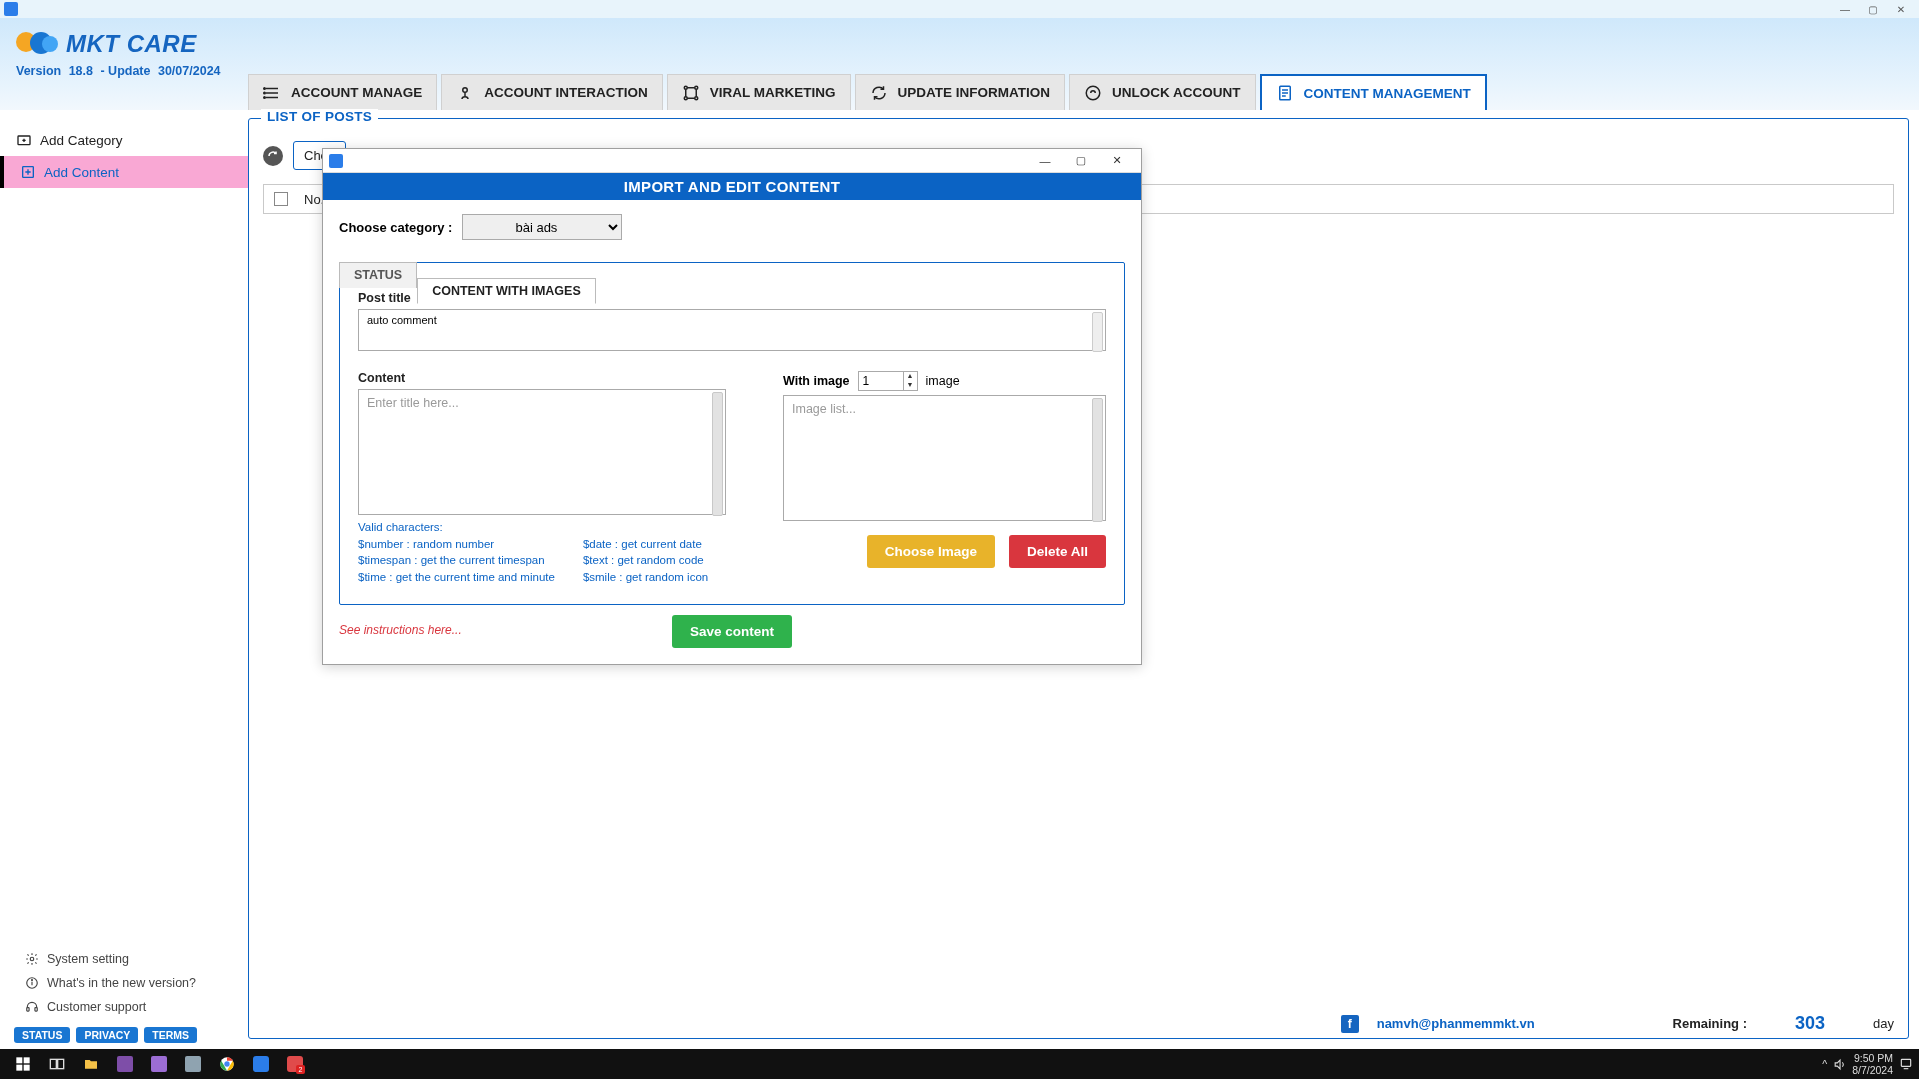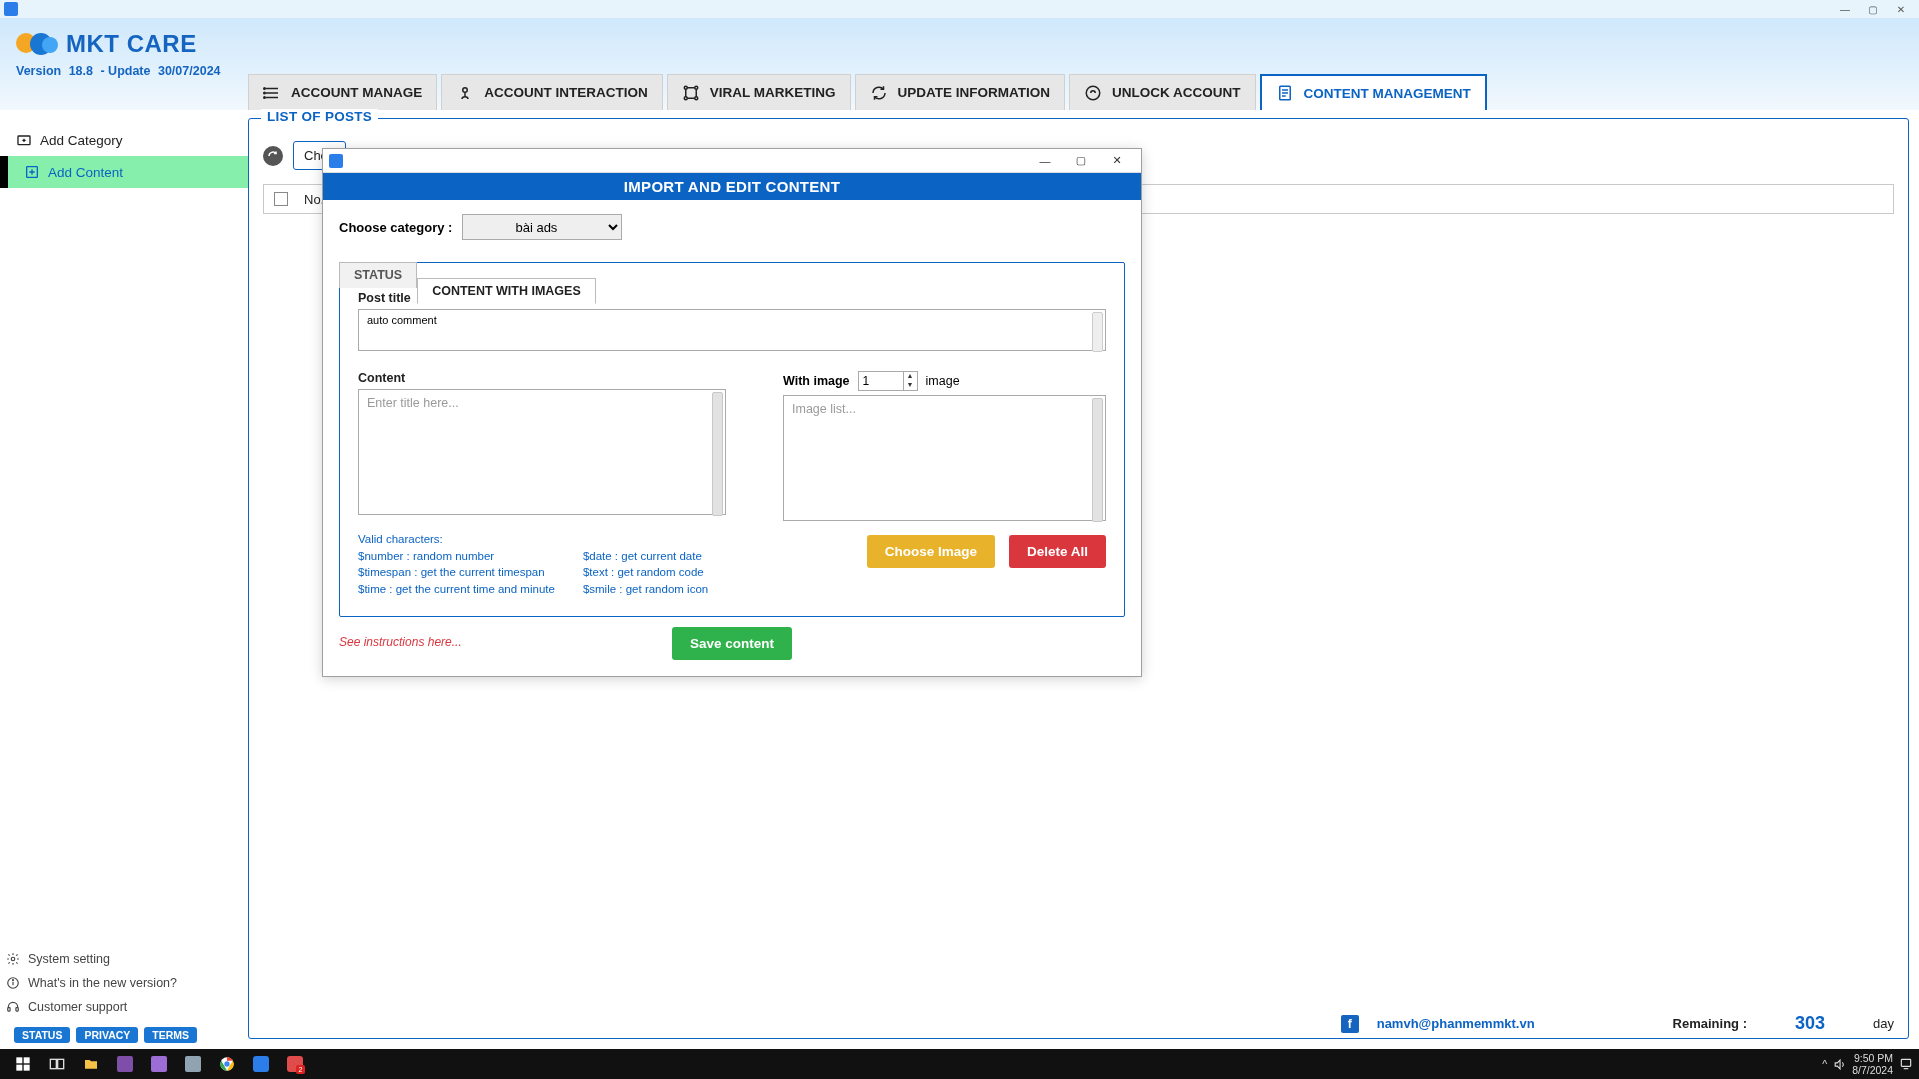--- a/index.html
+++ b/index.html
@@ -7,43 +7,43 @@
 
 
 .titlebar { height: 18px; background: #e8f4fb; display: flex; align-items: center; padding: 0 4px; }
 .titlebar .app-icon { width: 14px; height: 14px; background: #2b7de9; border-radius: 2px; }
 .titlebar .spacer { flex: 1; }
 .titlebar .winbtn { width: 28px; height: 16px; display: flex; align-items: center; justify-content: center; font-size: 10px; color: #555; }
 
 
 .header { height: 92px; background: linear-gradient(180deg,#cfe8fb 0%, #e6f3fd 70%, #f2f8fd 100%); position: relative; display: flex; align-items: flex-start; }
 .header .logo-area { width: 248px; padding: 12px 16px; }
-.header .logo-row { display: flex; align-items: center; gap: 6px; }
+.header .logo-row { display: flex; align-items: flex-start; gap: 6px; font-style: italic; }
 .header .logo-mark { width: 44px; height: 26px; position: relative; }
 .header .logo-mark .arc1 { position:absolute; width:20px; height:20px; border-radius:50%; background:#f5a623; left:0; top:2px;}
 .header .logo-mark .arc2 { position:absolute; width:22px; height:22px; border-radius:50%; background:#1976d2; left:14px; top:2px;}
 .header .logo-mark .arc3 { position:absolute; width:16px; height:16px; border-radius:50%; background:#42a5f5; left:26px; top:6px;}
 .header .logo-text { font-size: 24px; font-weight: 800; color: #1565c0; letter-spacing: 0.5px; }
 .header .version-row { font-size: 12.5px; color: #1565c0; margin-top: 6px; font-weight: 600; }
 .header .version-row span { margin-right: 4px; }
 
 .main-tabs { position: absolute; left: 248px; bottom: 0; right: 0; display: flex; gap: 4px; align-items: flex-end; height: 38px; }
 .main-tabs .mtab { background: #e7e7e7; border: 1px solid #d0d0d0; border-bottom: none; padding: 8px 14px; display: flex; align-items: center; gap: 10px; font-size: 13.5px; font-weight: 700; color: #222; height: 36px; }
 .main-tabs .mtab.active { background: #fff; color: #0b63c4; border: 2px solid #0b63c4; border-bottom: none; }
 .main-tabs .mtab .ticon { width: 18px; height: 18px; display:inline-flex; align-items:center; justify-content:center; }
 .main-tabs .mtab .ticon svg { width:18px; height:18px; }
 
 
 .body { display: flex; height: calc(100% - 18px - 92px - 30px); }
 .sidebar { width: 248px; border-right: none; padding-top: 14px; }
 .side-item { display: flex; align-items: center; gap: 8px; padding: 8px 16px; font-size: 13.5px; color: #222; }
-.side-item.active { background: #86efac; border-left: 8px solid #000000; color: #0b63c4; font-weight: 400; }
+.side-item.active { background: #f9a8d4; border-left: 4px solid #000000; color: #0b63c4; font-weight: 400; }
 .side-item .sicon { width: 16px; height: 16px; }
 
-.sidebar .bottom-links { position: absolute; bottom: 60px; left: 0; width: 248px; padding: 0 6px; }
+.sidebar .bottom-links { position: absolute; bottom: 60px; left: 7px; width: 248px; padding: 0 18px; }
 .sidebar .bottom-links .blink { display: flex; align-items: center; gap: 8px; font-size: 12.5px; color: #444; padding: 5px 0; }
 .sidebar .badges { position: absolute; bottom: 36px; left: 14px; display: flex; gap: 6px; }
 .sidebar .badges .badge { background: #1976d2; color: #fff; font-size: 10.5px; padding: 2px 8px; border-radius: 3px; font-weight: 600; }
 
 .content { flex: 1; padding: 0 6px 6px 0; position: relative; }
 .panel { border: 1px solid #0b63c4; border-radius: 3px; margin: 8px 4px 0 0; height: calc(100% - 12px); position: relative; }
 .panel-title { position: absolute; top: -10px; left: 12px; background: #fff; padding: 0 6px; color: #0b63c4; font-weight: 800; font-size: 13.5px; letter-spacing: 0.3px; }
 
 .panel-inner { padding: 22px 14px 10px 14px; }
 .panel-inner .toprow { display: flex; align-items: center; gap: 10px; }
@@ -90,21 +90,21 @@
 .modal .ta-wrap { position:relative; }
 .modal .ta::placeholder { color:#9a9a9a; }
 
 .modal .withimg { display:flex; align-items:center; gap:8px; font-size:12.5px; font-weight:700; margin-bottom:4px; }
 .modal .spin { display:flex; align-items:center; }
 .modal .spin input { width:46px; height:20px; border:1px solid #aaa; font-size:12px; padding:1px 4px; }
 .modal .spin .updown { width:14px; height:20px; border:1px solid #aaa; border-left:none; display:flex; flex-direction:column; }
 .modal .spin .updown div { flex:1; font-size:7px; text-align:center; line-height:8px; color:#333; }
 .modal .imgunit { font-weight:400; }
 
-.modal .hints { margin-top:12px; font-size:11.5px; color:#0b63c4; display:flex; gap:28px; }
+.modal .hints { margin-top:0; font-size:11.5px; color:#0b63c4; display:flex; gap:28px; }
 .modal .hints .hcol div { line-height:1.45; }
 
 .modal .btnrow { display:flex; gap:14px; justify-content:flex-end; margin-top:10px; }
 .btn { border:none; border-radius:3px; padding:9px 18px; font-size:13.5px; font-weight:700; color:#fff; cursor:pointer; }
 .btn.yellow { background:#e8b32a; }
 .btn.red { background:#d9363e; }
 .btn.green { background:#2fb24c; }
 
 .modal .see-ins { font-size:12px; color:#d9363e; font-style:italic; margin-top:18px; }
 .modal .saverow { text-align:center; margin-top:-22px; }

